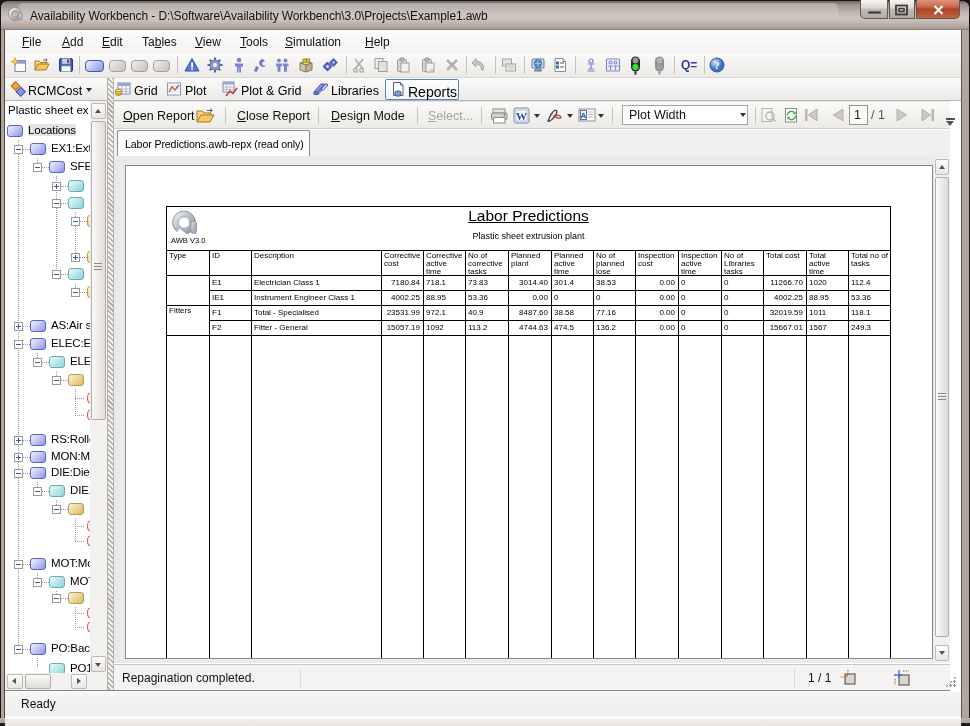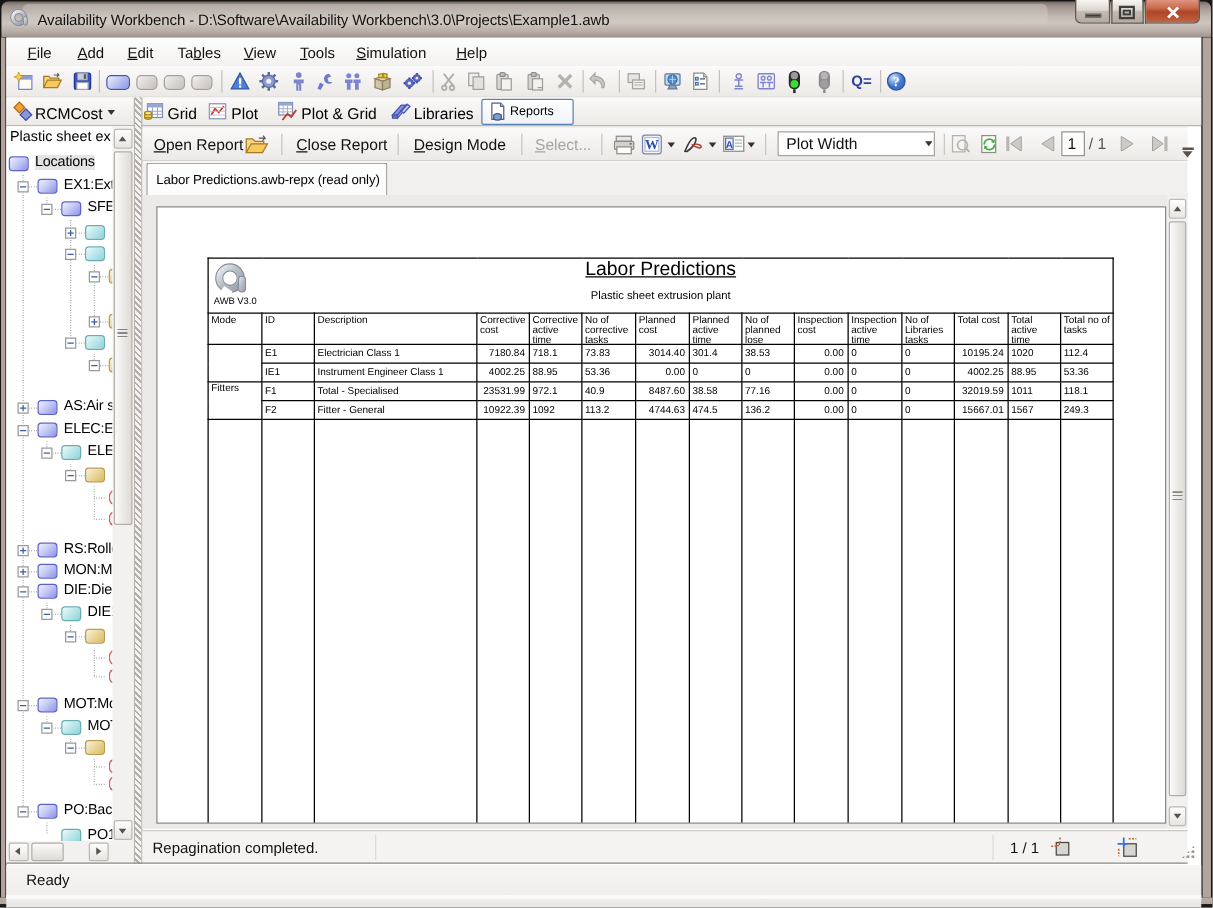--- a/index.html
+++ b/index.html
@@ -384,21 +384,21 @@
     <path d="M6 11 L13 3 L13 5.5 L6 13.5 Z" fill="#aab1e8" stroke="#4a56b0"></path>
     <path d="M9 8 L14 2.5 L16 4 L11 9.5 Z" fill="#c8cdf2" stroke="#4a56b0"></path>
   </svg>
 <span class="abs" style="left:331px;top:84px;font-size:12.5px">Libraries</span>
 <div class="abs" style="left:385px;top:79px;width:74px;height:21px;border:1px solid #5c84b8;background:linear-gradient(#fdfefe,#f0f4f8);border-radius:2px"></div>
 <svg class="abs" style="left:390px;top:81px" width="16" height="16" viewBox="0 0 16 16">
     <path d="M3.5 1.5 h7 l2.5 2.5 v10.5 h-9.5 Z" fill="#fff" stroke="#55617a"></path>
     <path d="M10.5 1.5 v2.5 h2.5" fill="#dde4f0" stroke="#55617a"></path>
     <path d="M5 11 c1.5-1.5 4.5-1.5 6 0 l0 3 c-1.5 1.5 -4.5 1.5 -6 0 Z" fill="#7d9fd4" stroke="#3c5a8a"></path>
   </svg>
-<span class="abs" style="left:408px;top:84px;font-size:10px">Reports</span>
+<span class="abs" style="left:408px;top:84px;font-size:14px">Reports</span>
 
 <div class="abs" id="leftpanel"></div>
 <div class="abs" style="left:8px;top:104px;font-size:11.5px;white-space:nowrap">Plastic sheet ex</div>
 <div class="abs" id="treewrap" style="left:5px;top:101px;width:85px;height:572px;overflow:hidden">
 <div class="dotv" style="left:13px;top:39px;height:509px"></div>
 <div class="dotv" style="left:32px;top:57px;height:9px"></div>
 <div class="dotv" style="left:32px;top:252px;height:9px"></div>
 <div class="dotv" style="left:32px;top:381px;height:9px"></div>
 <div class="dotv" style="left:32px;top:472px;height:9px"></div>
 <div class="dotv" style="left:32px;top:557px;height:10px"></div>
@@ -687,27 +687,27 @@
           <circle cx="13" cy="12.5" r="5.8" fill="none" stroke="#868d98" stroke-width="0.9"></circle>
           <rect x="19.8" y="11" width="5.6" height="12.5" rx="2.8" fill="url(#lg1)" stroke="#868d98" stroke-width="0.9"></rect>
           <rect x="6" y="20.5" width="8" height="6" fill="#fff" transform="rotate(35 10 23.5)"></rect>
         </svg>
         <div id="awbv">AWB V3.0</div>
         <div id="rep-title">Labor Predictions</div>
         <div id="rep-sub">Plastic sheet extrusion plant</div>
       </td>
           </tr>
       <tr style="height:25px" id="hdr">
-        <td>Mode</td>
+        <td>Type</td>
             <td>ID</td>
             <td>Description</td>
         <td>Corrective cost</td>
             <td>Corrective active time</td>
             <td>No of corrective tasks</td>
-        <td>Planned cost</td>
+        <td>Planned plant</td>
             <td>Planned active time</td>
             <td>No of planned lose</td>
         <td>Inspection cost</td>
             <td>Inspection active time</td>
             <td>No of Libraries tasks</td>
         <td>Total cost</td>
             <td>Total active time</td>
             <td>Total no of tasks</td>
       </tr>
       <tr class="datarow" style="height:15px">
@@ -716,21 +716,21 @@
             <td class="val">Electrician Class 1</td>
         <td class="num">7180.84</td>
             <td class="val">718.1</td>
             <td class="val">73.83</td>
         <td class="num">3014.40</td>
             <td class="val">301.4</td>
             <td class="val">38.53</td>
         <td class="num">0.00</td>
             <td class="val">0</td>
             <td class="val">0</td>
-        <td class="num">10195.24</td>
+        <td class="num">11266.70</td>
             <td class="val">1020</td>
             <td class="val">112.4</td>
       </tr>
       <tr class="datarow" style="height:15px">
         <td class="val">IE1</td>
             <td class="val">Instrument Engineer Class 1</td>
         <td class="num">4002.25</td>
             <td class="val">88.95</td>
             <td class="val">53.36</td>
         <td class="num">0.00</td>
@@ -756,21 +756,21 @@
         <td class="num">0.00</td>
             <td class="val">0</td>
             <td class="val">0</td>
         <td class="num">32019.59</td>
             <td class="val">1011</td>
             <td class="val">118.1</td>
       </tr>
       <tr class="datarow" style="height:15px">
         <td class="val">F2</td>
             <td class="val">Fitter - General</td>
-        <td class="num">10922.39</td>
+        <td class="num">15057.19</td>
             <td class="val">1092</td>
             <td class="val">113.2</td>
         <td class="num">4744.63</td>
             <td class="val">474.5</td>
             <td class="val">136.2</td>
         <td class="num">0.00</td>
             <td class="val">0</td>
             <td class="val">0</td>
         <td class="num">15667.01</td>
             <td class="val">1567</td>

